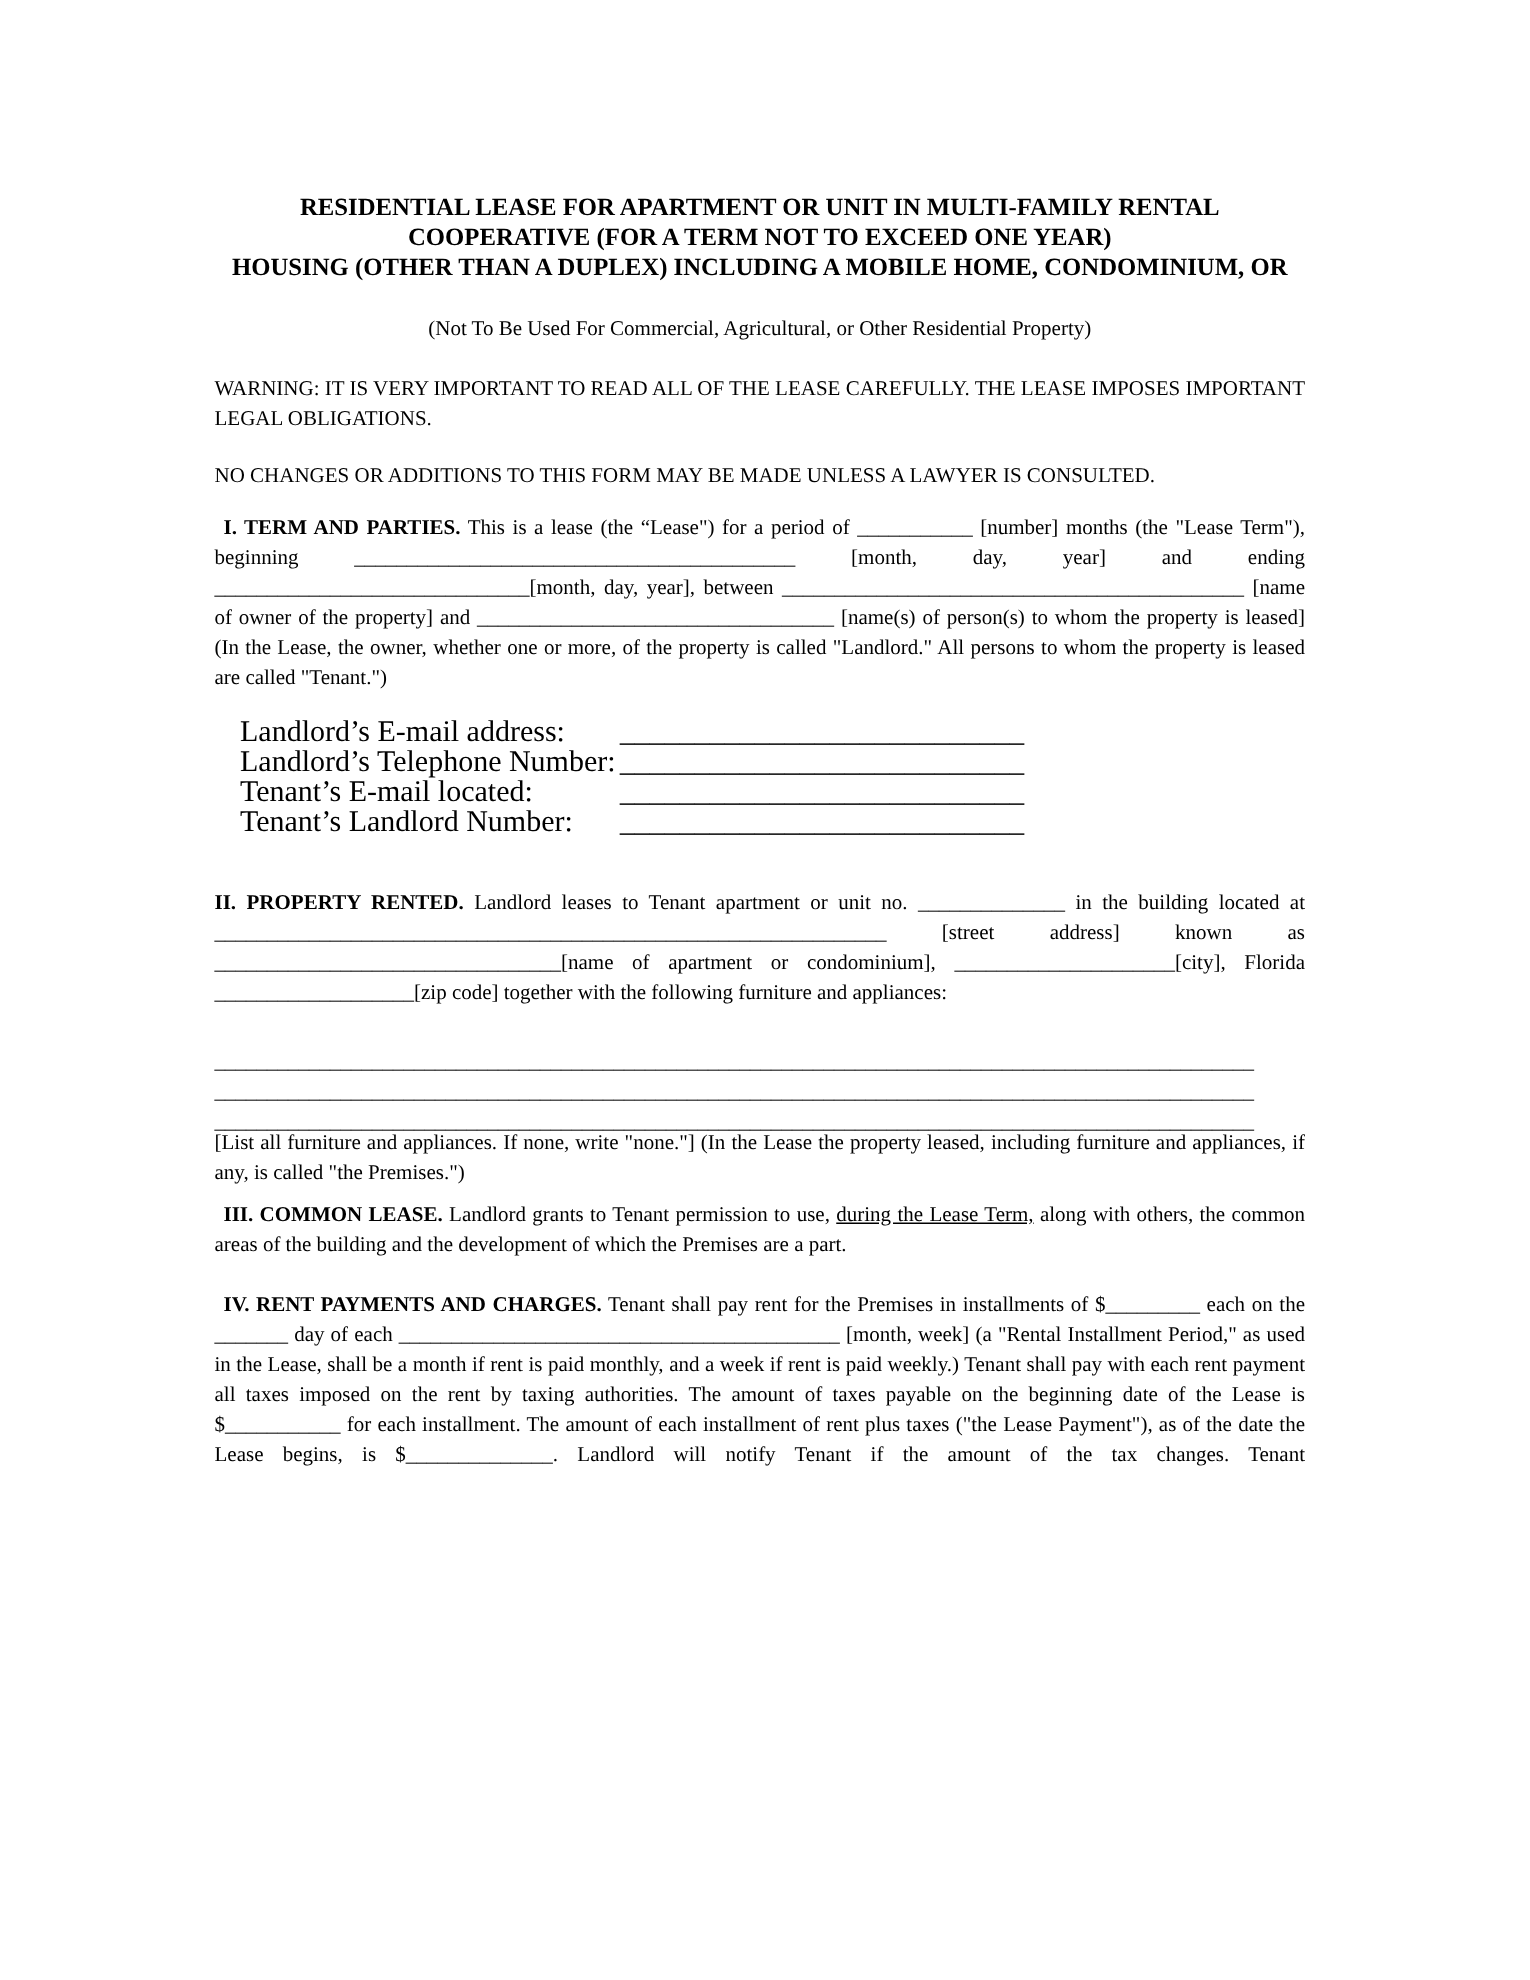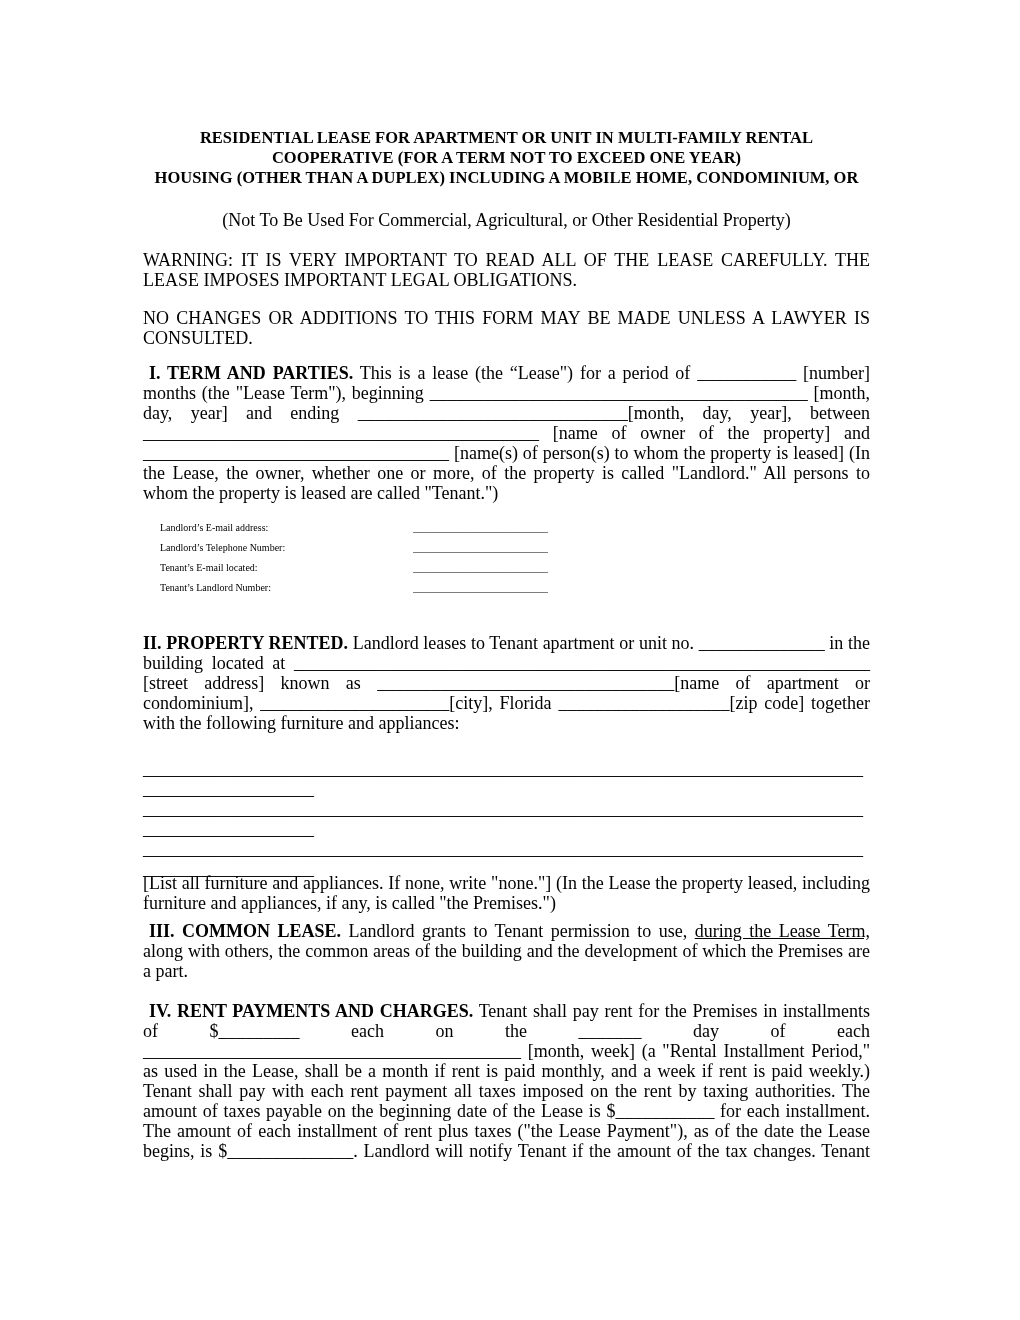--- a/index.html
+++ b/index.html
@@ -16,21 +16,21 @@
     overflow: hidden;
   }
   .page {
     position: absolute;
     left: 143px;
     top: 12px;
     width: 727px;
   }
   .page p {
     margin: 0;
-    font-size: 18px;
+    font-size: 14px;
     line-height: 20px;
     text-align: justify;
   }
   .doc-title {
     margin-top: 116px;
     font-weight: bold;
     font-size: 16.5px;
     line-height: 20px;
     text-align: center;
   }
@@ -45,21 +45,21 @@
   .sec-property { margin-top: 35px !important; }
   .sec-common   { margin-top: 8px  !important; text-indent: 6px; }
   .sec-rent     { margin-top: 20px !important; text-indent: 6px; text-align-last: justify; }
   .sec-head { font-weight: bold; }
   .contacts {
     margin-top: 15px;
     padding-left: 17px;
   }
   .contact-row {
     display: flex;
-    font-size: 10px;
+    font-size: 20px;
     line-height: 20px;
   }
   .contact-label { width: 253px; }
   .contact-blank { white-space: nowrap; overflow: hidden; }
   .furniture { margin-top: 26px; }
   .furniture p {
     word-break: break-all;
     text-align: left;
     letter-spacing: 0;
   }

